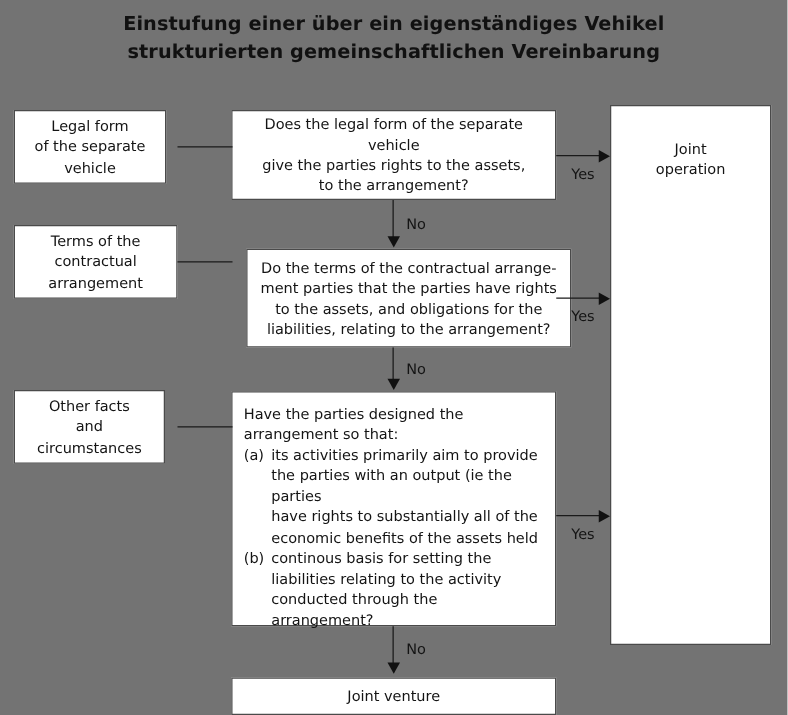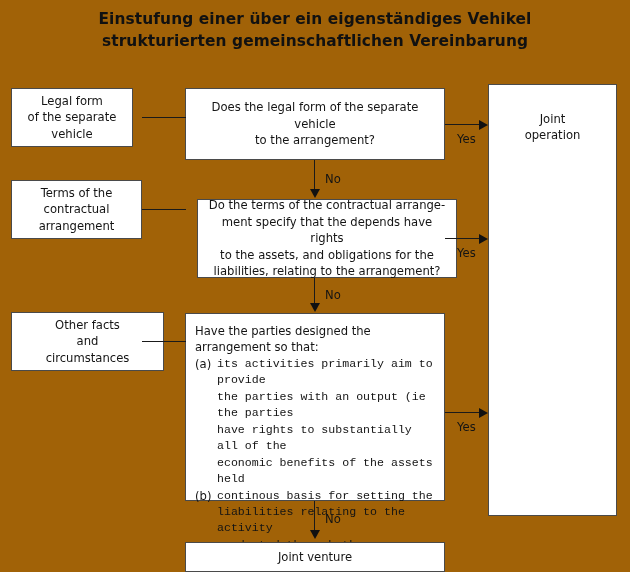--- a/index.html
+++ b/index.html
@@ -8,21 +8,21 @@
     background: #ffffff;
   }
   body {
     font-family: "DejaVu Sans", sans-serif;
     color: #1a1a1a;
   }
   #canvas {
     position: relative;
     width: 630px;
     height: 572px;
-    background: #a16207;
+    background: #737373;
     overflow: hidden;
   }
   .title {
     position: absolute;
     left: 0;
     top: 8px;
     width: 630px;
     text-align: center;
     font-size: 15.4px;
     font-weight: bold;
@@ -73,21 +73,20 @@
   .list-item {
     display: flex;
     align-items: flex-start;
   }
   .list-marker {
     width: 22px;
     flex: 0 0 22px;
   }
   .list-text {
     flex: 1 1 auto;
-    font-family: Liberation Mono, monospace;
   }
   
   .hline {
     position: absolute;
     background: #1a1a1a;
     height: 1.4px;
   }
   .vline {
     position: absolute;
     background: #1a1a1a;
@@ -135,39 +134,40 @@
   </div>
 
   <div class="box left" style="left:11px; top:180px; width:131px; height:59px;">
     <div>
       <div>Terms of the</div>
       <div>contractual</div>
       <div>arrangement</div>
     </div>
   </div>
 
-  <div class="box left" style="left:11px; top:312px; width:153px; height:59px;">
+  <div class="box left" style="left:11px; top:312px; width:121px; height:59px;">
     <div>
       <div>Other facts</div>
       <div>and</div>
       <div>circumstances</div>
     </div>
   </div>
 
   <div class="box decision" style="left:185px; top:88px; width:260px; height:72px;">
     <div>
       <div>Does the legal form of the separate vehicle</div>
+      <div>give the parties rights to the assets,</div>
       <div>to the arrangement?</div>
     </div>
   </div>
 
   <div class="box decision" style="left:197px; top:199px; width:260px; height:79px;">
     <div>
       <div>Do the terms of the contractual arrange-</div>
-      <div>ment specify that the depends have rights</div>
+      <div>ment parties that the parties have rights</div>
       <div>to the assets, and obligations for the</div>
       <div>liabilities, relating to the arrangement?</div>
     </div>
   </div>
 
   <div class="box decision-left" style="left:185px; top:313px; width:260px; height:188px;">
     <div class="list">
       <span class="list-line">Have the parties designed the</span>
       <span class="list-line">arrangement so that:</span>
       <div class="list-item">

